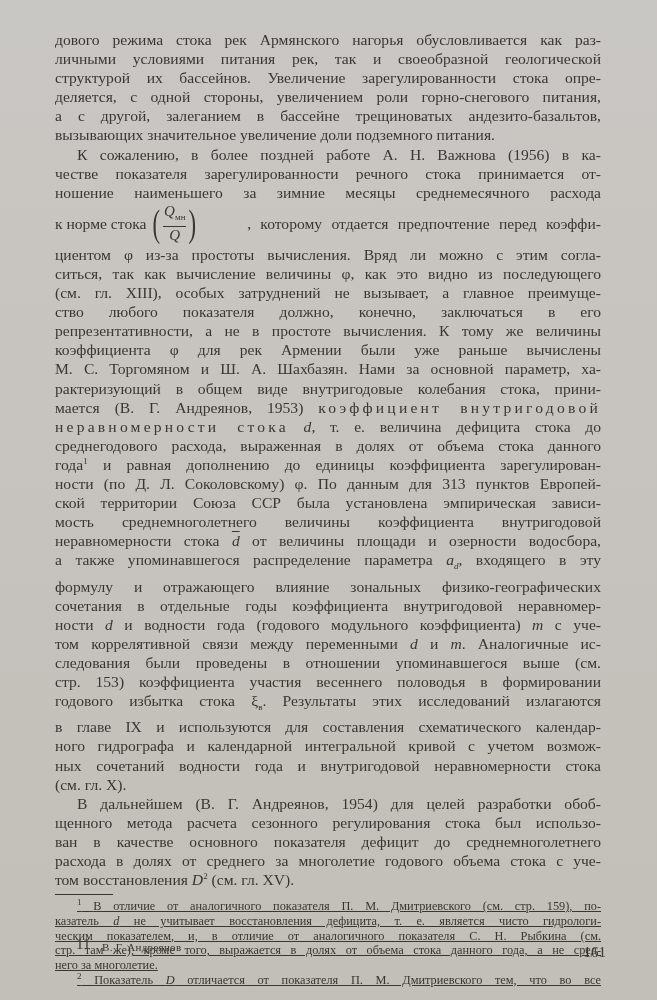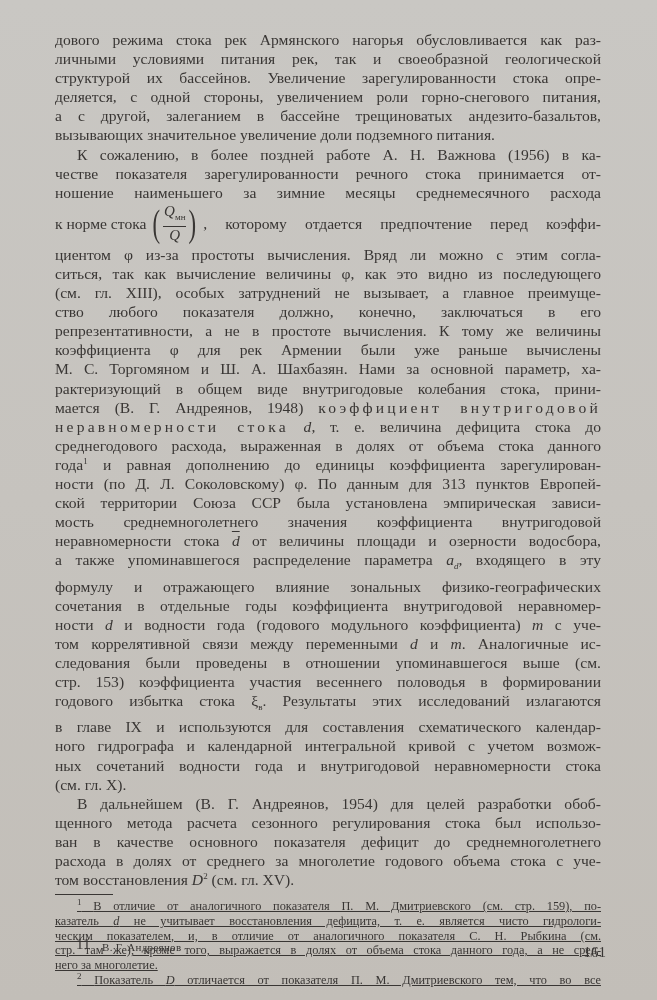--- a/index.html
+++ b/index.html
@@ -59,37 +59,37 @@
       <span class="line frac-line">
         <span>к норме стока</span>
         <span class="frac">
           <span class="paren">(</span>
           <span class="fracbox">
             <span class="num"><span>Q</span><sub>мн</sub></span>
             <span class="overline">Q</span>
           </span>
           <span class="paren">)</span>
         </span>
-        <span style="flex:1;text-align:justify;text-align-last:justify;">, которому отдается предпочтение перед коэффи-</span>
+        <span style="flex:1;text-align:justify;text-align-last:justify;margin-left:44px;">, которому отдается предпочтение перед коэффи-</span>
       </span>
       <span class="line">циентом φ из-за простоты вычисления. Вряд ли можно с этим согла-</span>
       <span class="line">ситься, так как вычисление величины φ, как это видно из последующего</span>
       <span class="line">(см. гл. XIII), особых затруднений не вызывает, а главное преимуще-</span>
       <span class="line">ство  любого  показателя  должно,  конечно,  заключаться  в  его</span>
       <span class="line">репрезентативности, а не в простоте вычисления. К тому же величины</span>
       <span class="line">коэффициента φ для  рек  Армении  были  уже  раньше  вычислены</span>
       <span class="line">М. С. Торгомяном и Ш. А. Шахбазян. Нами за основной параметр, ха-</span>
       <span class="line">рактеризующий в общем виде внутригодовые колебания стока, прини-</span>
-      <span class="line"><span>мается (В. Г. Андреянов, 1948) </span><span class="spaced">коэффициент внутригодовой</span></span>
+      <span class="line"><span>мается (В. Г. Андреянов, 1953) </span><span class="spaced">коэффициент внутригодовой</span></span>
       <span class="line"><span class="spaced">неравномерности стока</span> <i>d</i><span>, т. е. величина дефицита стока до</span></span>
       <span class="line">среднегодового расхода, выраженная в долях от объема стока данного</span>
       <span class="line"><span>года</span><sup>1</sup><span> и равная дополнению до единицы коэффициента зарегулирован-</span></span>
       <span class="line">ности (по Д. Л. Соколовскому) φ. По данным для 313 пунктов Европей-</span>
       <span class="line">ской территории Союза ССР была установлена эмпирическая зависи-</span>
-      <span class="line">мость  среднемноголетнего  значения  коэффициента  внутригодовой</span>
+      <span class="line">мость  среднемноголетнего  величины  коэффициента  внутригодовой</span>
       <span class="line"><span>неравномерности стока </span><i class="overline">d</i><span> от величины площади и озерности водосбора,</span></span>
       <span class="line"><span>а также упоминавшегося распределение параметра </span><i>a</i><sub style="font-size:9px;font-style:italic;">d</sub><span>, входящего в эту</span></span>
       <span class="line">формулу и отражающего влияние зональных физико-географических</span>
       <span class="line">сочетания в отдельные годы коэффициента внутригодовой неравномер-</span>
       <span class="line"><span>ности </span><i>d</i><span> и водности года (годового модульного коэффициента) </span><i>m</i><span> с уче-</span></span>
       <span class="line"><span>том коррелятивной связи между переменными </span><i>d</i><span> и </span><i>m</i><span>. Аналогичные ис-</span></span>
       <span class="line">следования были проведены в отношении упоминавшегося выше (см.</span>
       <span class="line">стр. 153) коэффициента участия весеннего половодья в формировании</span>
       <span class="line"><span>годового избытка стока ξ</span><sub style="font-size:9px;">в</sub><span>. Результаты этих исследований излагаются</span></span>
       <span class="line">в главе IX и используются для составления схематического календар-</span>

